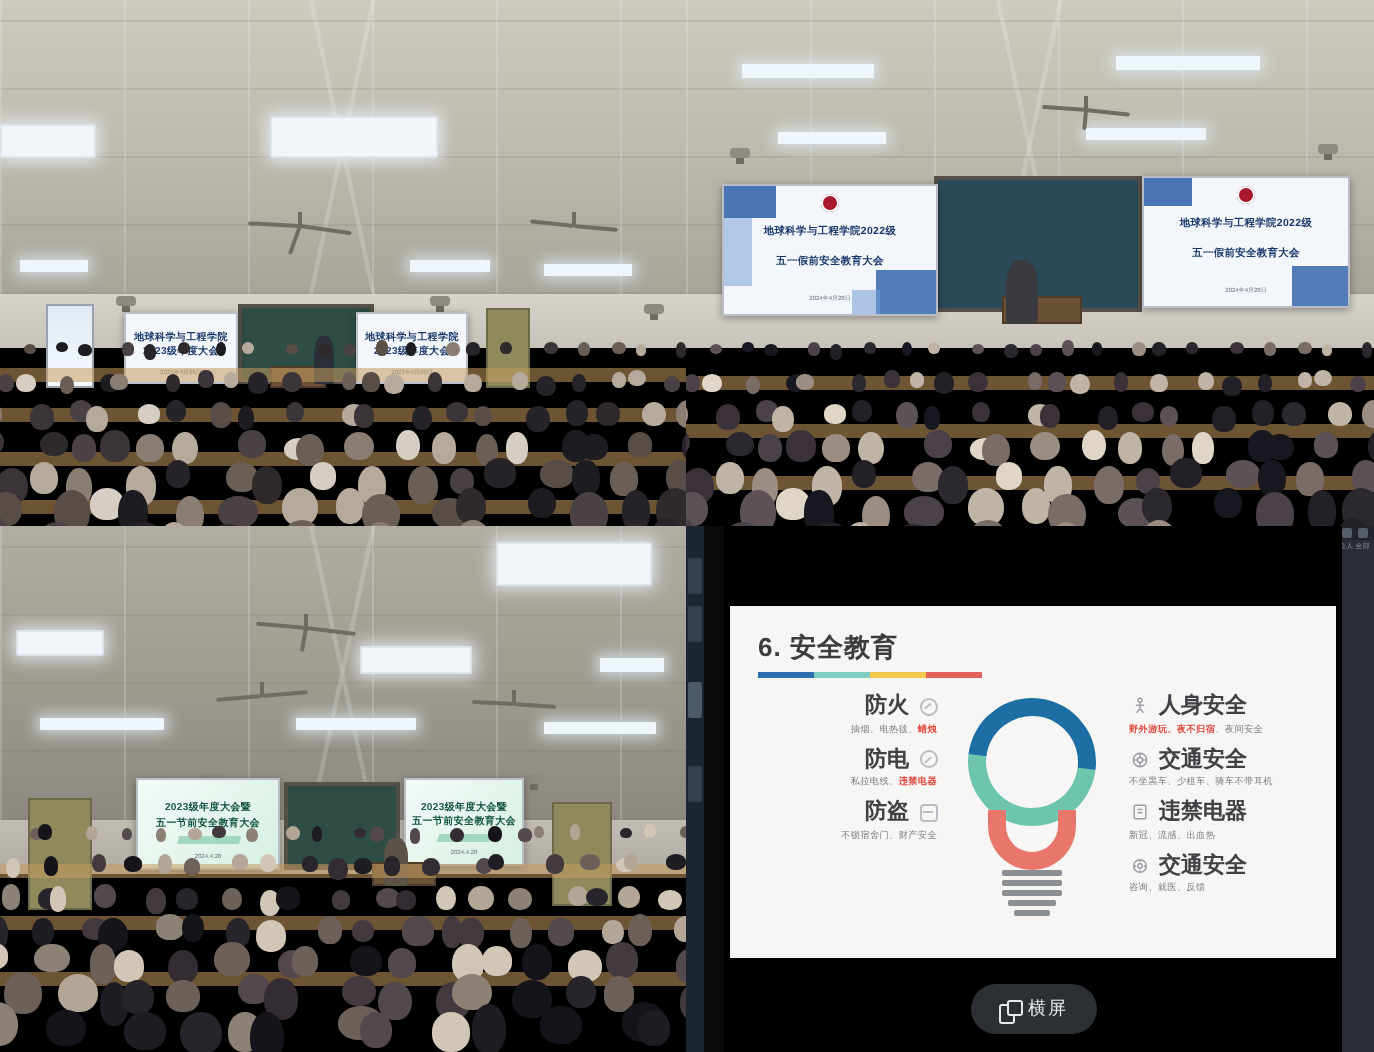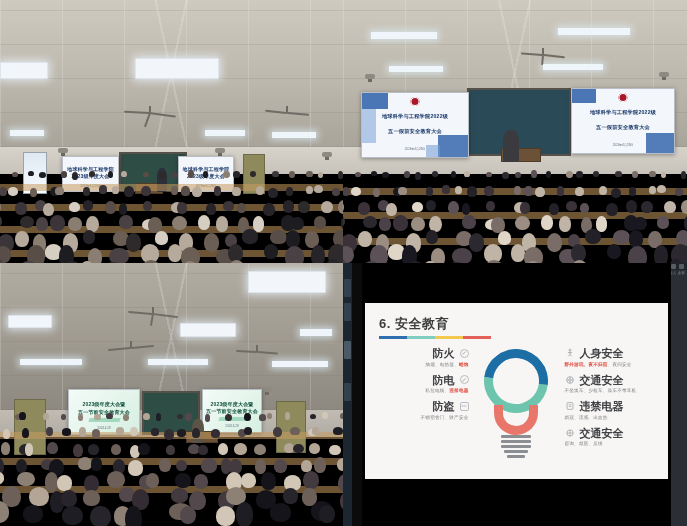--- a/index.html
+++ b/index.html
@@ -845,18 +845,22 @@
                     </span>
                   <span class="lbl">交通安全</span>
                 </div>
                 <div class="sub">咨询、就医、反馈</div>
               </div>
             </div>
 
           </div>
         </div>
 
+        <div class="landscape-btn">
+          <span class="li"></span>
+          <span>横屏</span>
+        </div>
 
       </div>
     </div>
   </div>
 
 </div>
 
 </body></html>

